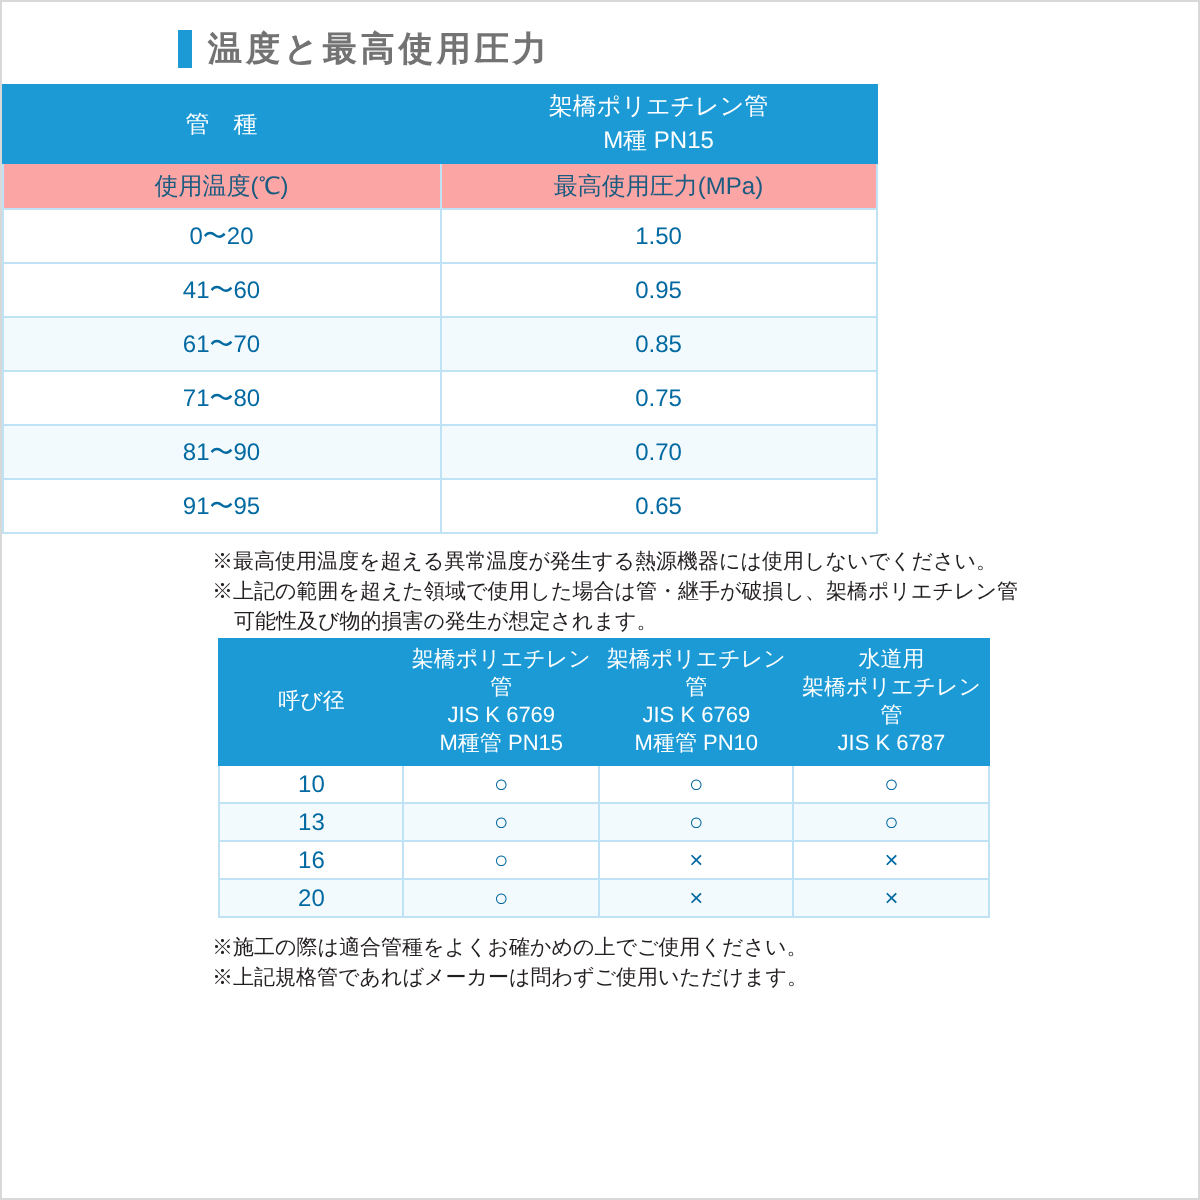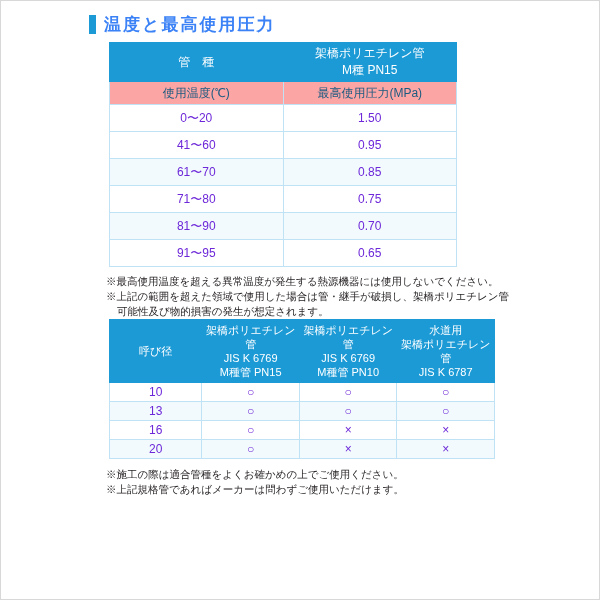--- a/index.html
+++ b/index.html
@@ -31,56 +31,55 @@
   }
   .section-head .bar {
     width: 7px;
     height: 19px;
     background: #1b9ad6;
     margin-right: 8px;
   }
   .section-head .title {
     font-size: 17px;
     font-weight: bold;
-    color: #3b82f6;
+    color: #737373;
     letter-spacing: 2px;
     line-height: 19px;
   }
   
   table.dt {
     border-collapse: collapse;
     table-layout: fixed;
   }
   table.dt td, table.dt th {
     border: 1px solid #bfe3f5;
     text-align: center;
     vertical-align: middle;
     font-size: 12px;
-    color: #6d28d9;
+    color: #0369a1;
     padding: 0;
     font-weight: normal;
   }
   .hdr-dark {
     background: #1b9ad6;
     color: #ffffff !important;
     font-weight: bold;
     border-color: #1b9ad6 !important;
   }
   .hdr-light {
     background: #fca5a5;
     color: #1a5b80 !important;
     font-weight: bold;
   }
   .row-a { background: #ffffff; }
   .row-b { background: #f2fafd; }
 
   
   #table1 {
-    margin-left: 108px;
-    width: 348px;
+    width: 438px;
   }
   #table1 td { height: 26px; }
   #table1 td.h2row { height: 38px; }
   #table1 td.h1row { height: 22px; }
 
   
   .notes {
     margin-left: 105px;
     margin-top: 7px;
     font-size: 10.5px;

